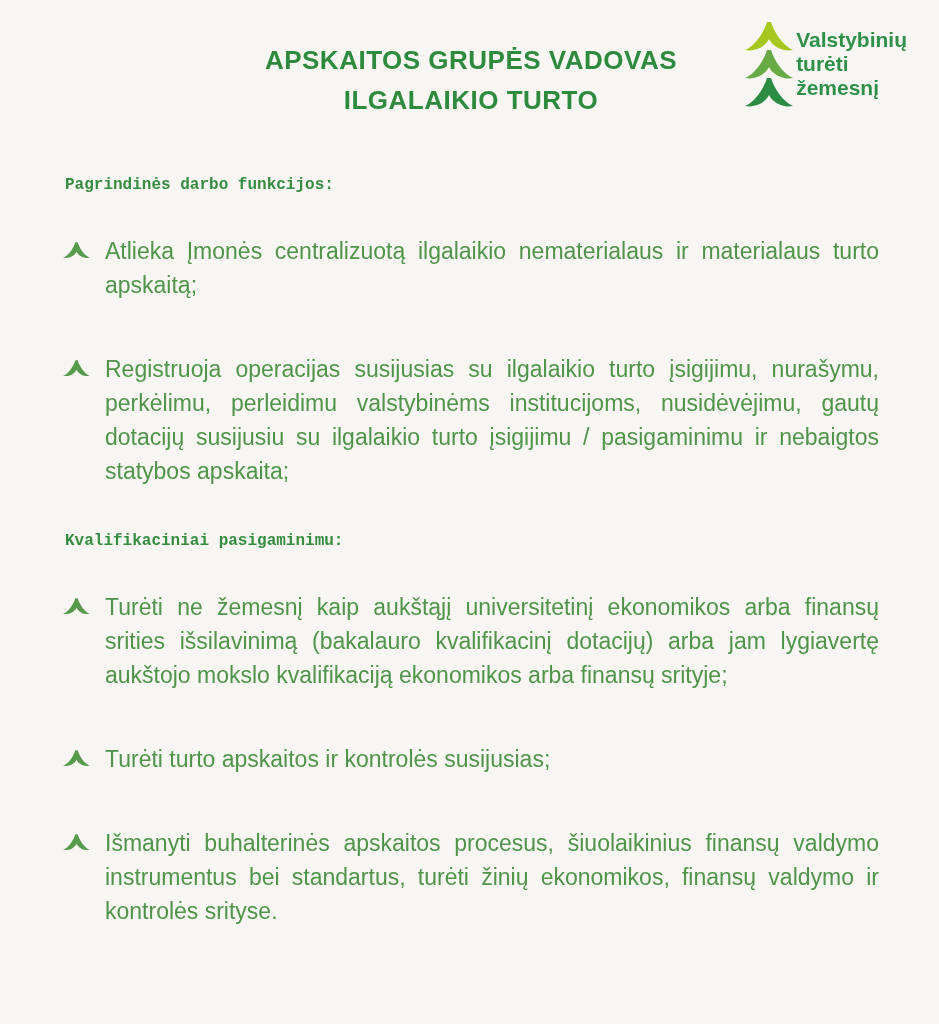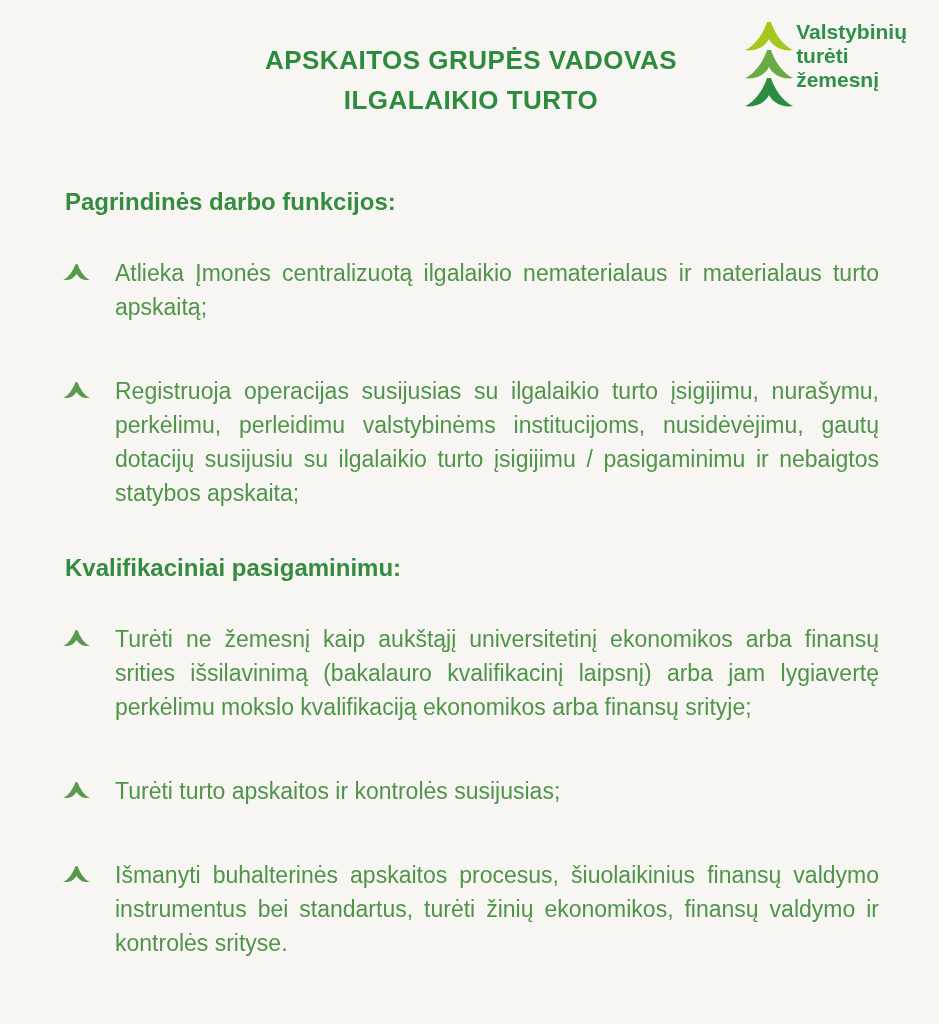--- a/index.html
+++ b/index.html
@@ -42,44 +42,45 @@
     line-height:40px;
     letter-spacing:0.5px;
     padding-top:8px;
   }
   .title-line{display:block;}
   .logo{
     position:absolute;
     top:-12px;
     right:-28px;
     display:flex;
-    align-items:flex-start;
+    align-items:center;
     gap:0;
   }
   .logo-tree{display:block;}
   .logo-text{
     color:var(--logo-text-green);
     font-weight:bold;
     font-size:21px;
     line-height:24px;
   }
   .logo-text span{display:block;}
   
   .section-heading{
     color:var(--heading-green);
-    font-size:24px;
+    font-size:16px;
     font-weight:bold;
-    margin:46px 0 40px 2px;
+    margin:34px 0 40px 2px;
+    font-family:Liberation Mono, monospace;
   }
   .section-heading.second{margin-top:26px;}
   .bullet-list{list-style:none;}
   .bullet-item{
     display:flex;
     align-items:flex-start;
-    gap:25px;
+    gap:15px;
     margin-bottom:50px;
   }
   .bullet-item:last-child{margin-bottom:44px;}
   .bullet-icon{
     flex:0 0 auto;
     margin-top:7px;
   }
   .bullet-text{
     color:var(--body-green);
     font-size:23px;
@@ -130,21 +131,21 @@
     </ul>
   </section>
 
   <section>
     <h2 class="section-heading second">Kvalifikaciniai pasigaminimu:</h2>
     <ul class="bullet-list">
       <li class="bullet-item">
         <svg class="bullet-icon" width="27" height="18" viewBox="0 0 48 32" aria-hidden="true">
           <path d="M0 30 C 10 26, 19 12, 22 2 L 26 2 C 29 12, 38 26, 48 30 C 38 32, 28 27, 24 19 C 20 27, 10 32, 0 30 Z" fill="var(--bullet-green)"></path>
         </svg>
-        <p class="bullet-text">Turėti ne žemesnį kaip aukštąjį universitetinį ekonomikos arba finansų srities išsilavinimą (bakalauro kvalifikacinį laipsnį) arba jam lygiavertę perkėlimu mokslo kvalifikaciją ekonomikos arba finansų srityje;</p>
+        <p class="bullet-text">Turėti ne žemesnį kaip aukštąjį universitetinį ekonomikos arba finansų srities išsilavinimą (bakalauro kvalifikacinį dotacijų) arba jam lygiavertę aukštojo mokslo kvalifikaciją ekonomikos arba finansų srityje;</p>
       </li>
       <li class="bullet-item">
         <svg class="bullet-icon" width="27" height="18" viewBox="0 0 48 32" aria-hidden="true">
           <path d="M0 30 C 10 26, 19 12, 22 2 L 26 2 C 29 12, 38 26, 48 30 C 38 32, 28 27, 24 19 C 20 27, 10 32, 0 30 Z" fill="var(--bullet-green)"></path>
         </svg>
         <p class="bullet-text">Turėti turto apskaitos ir kontrolės susijusias;</p>
       </li>
       <li class="bullet-item">
         <svg class="bullet-icon" width="27" height="18" viewBox="0 0 48 32" aria-hidden="true">
           <path d="M0 30 C 10 26, 19 12, 22 2 L 26 2 C 29 12, 38 26, 48 30 C 38 32, 28 27, 24 19 C 20 27, 10 32, 0 30 Z" fill="var(--bullet-green)"></path>

